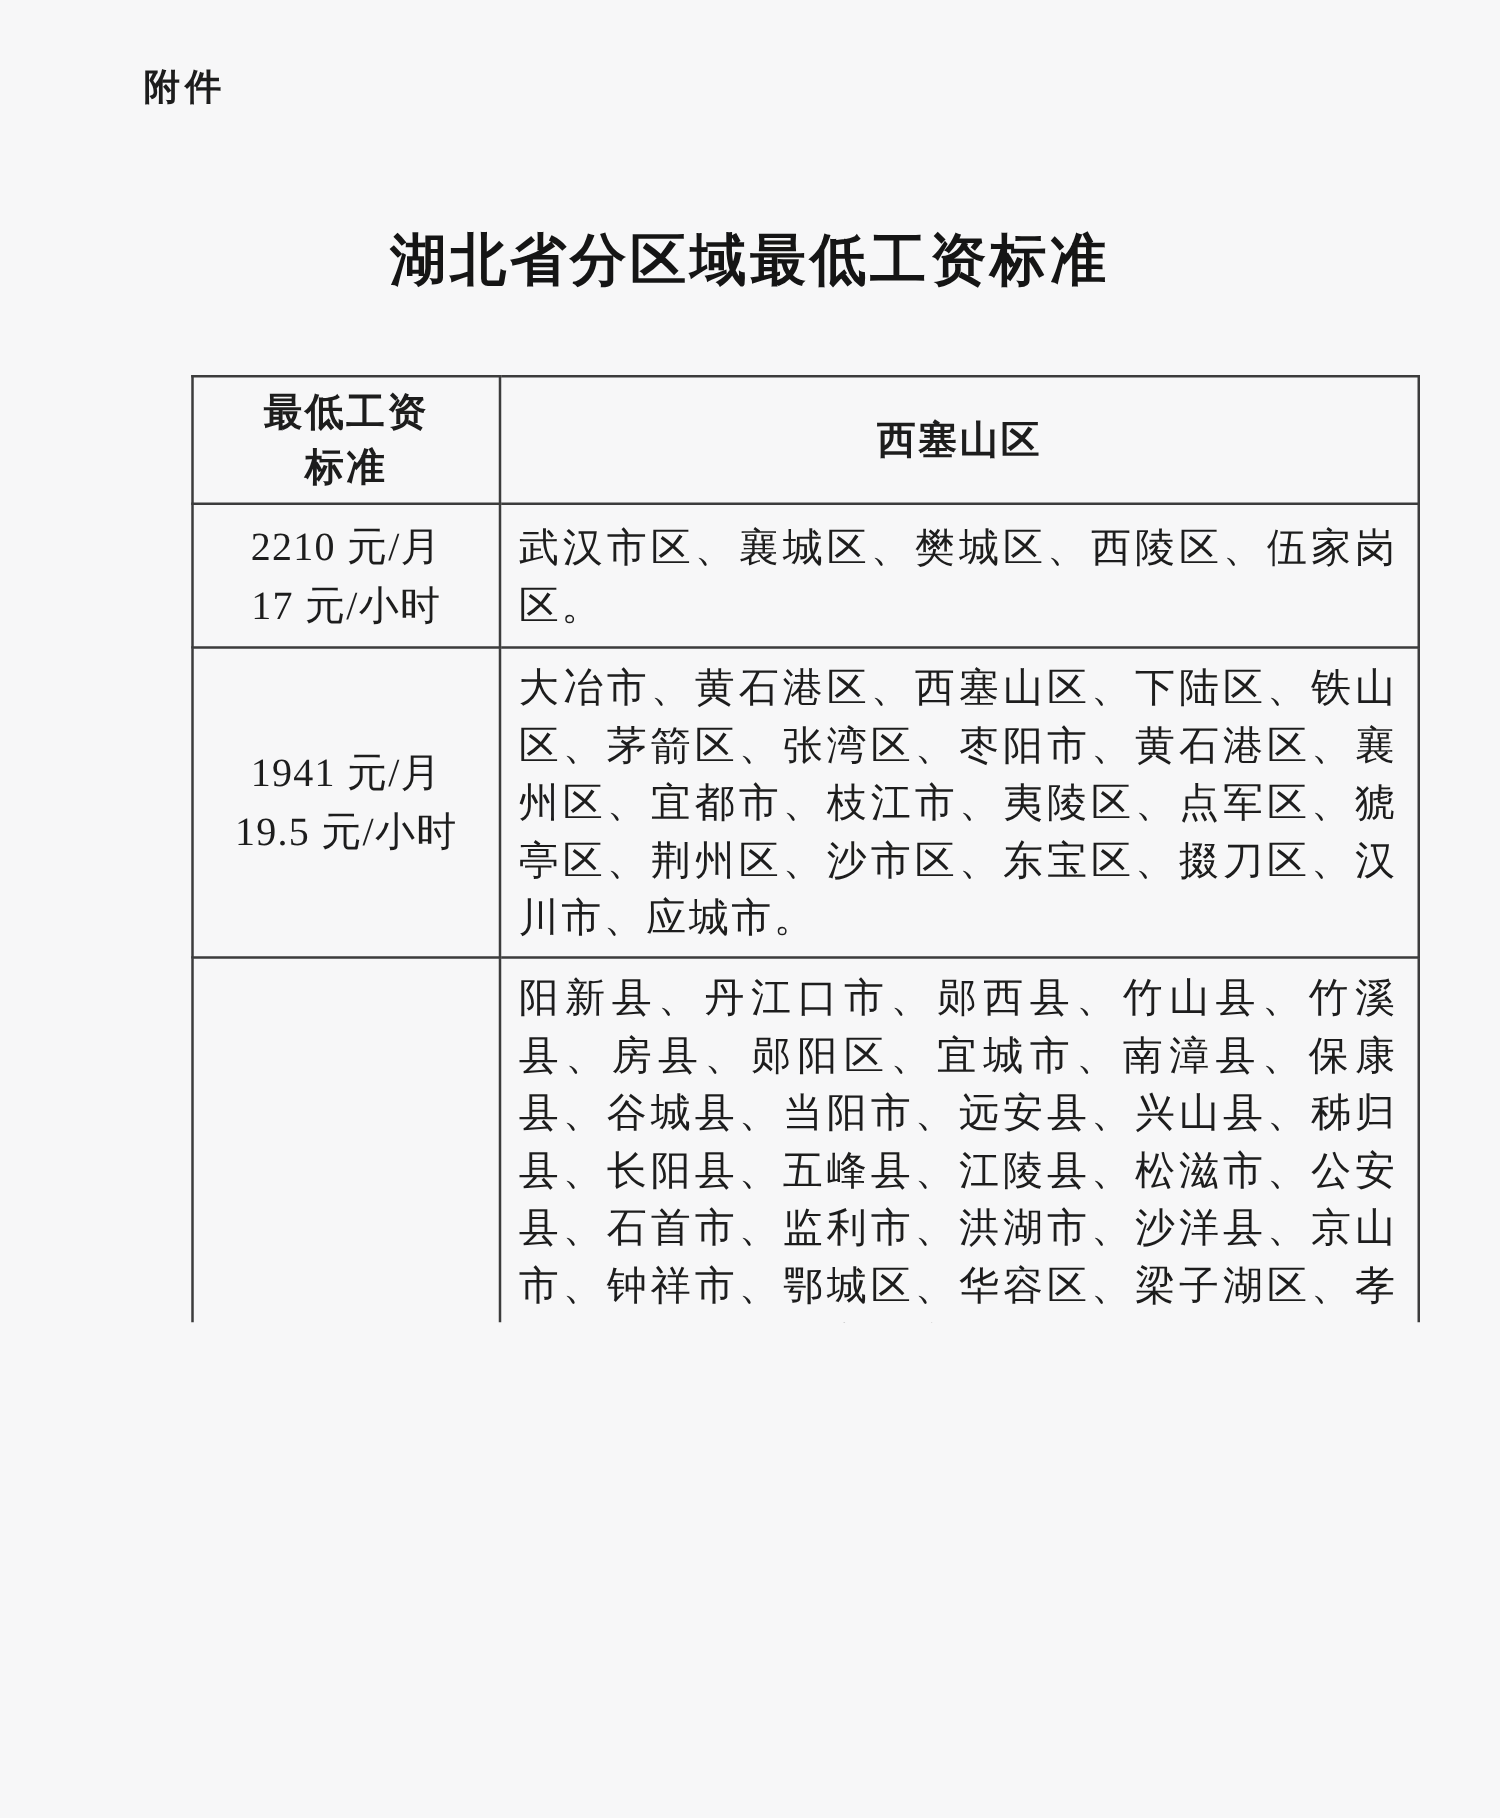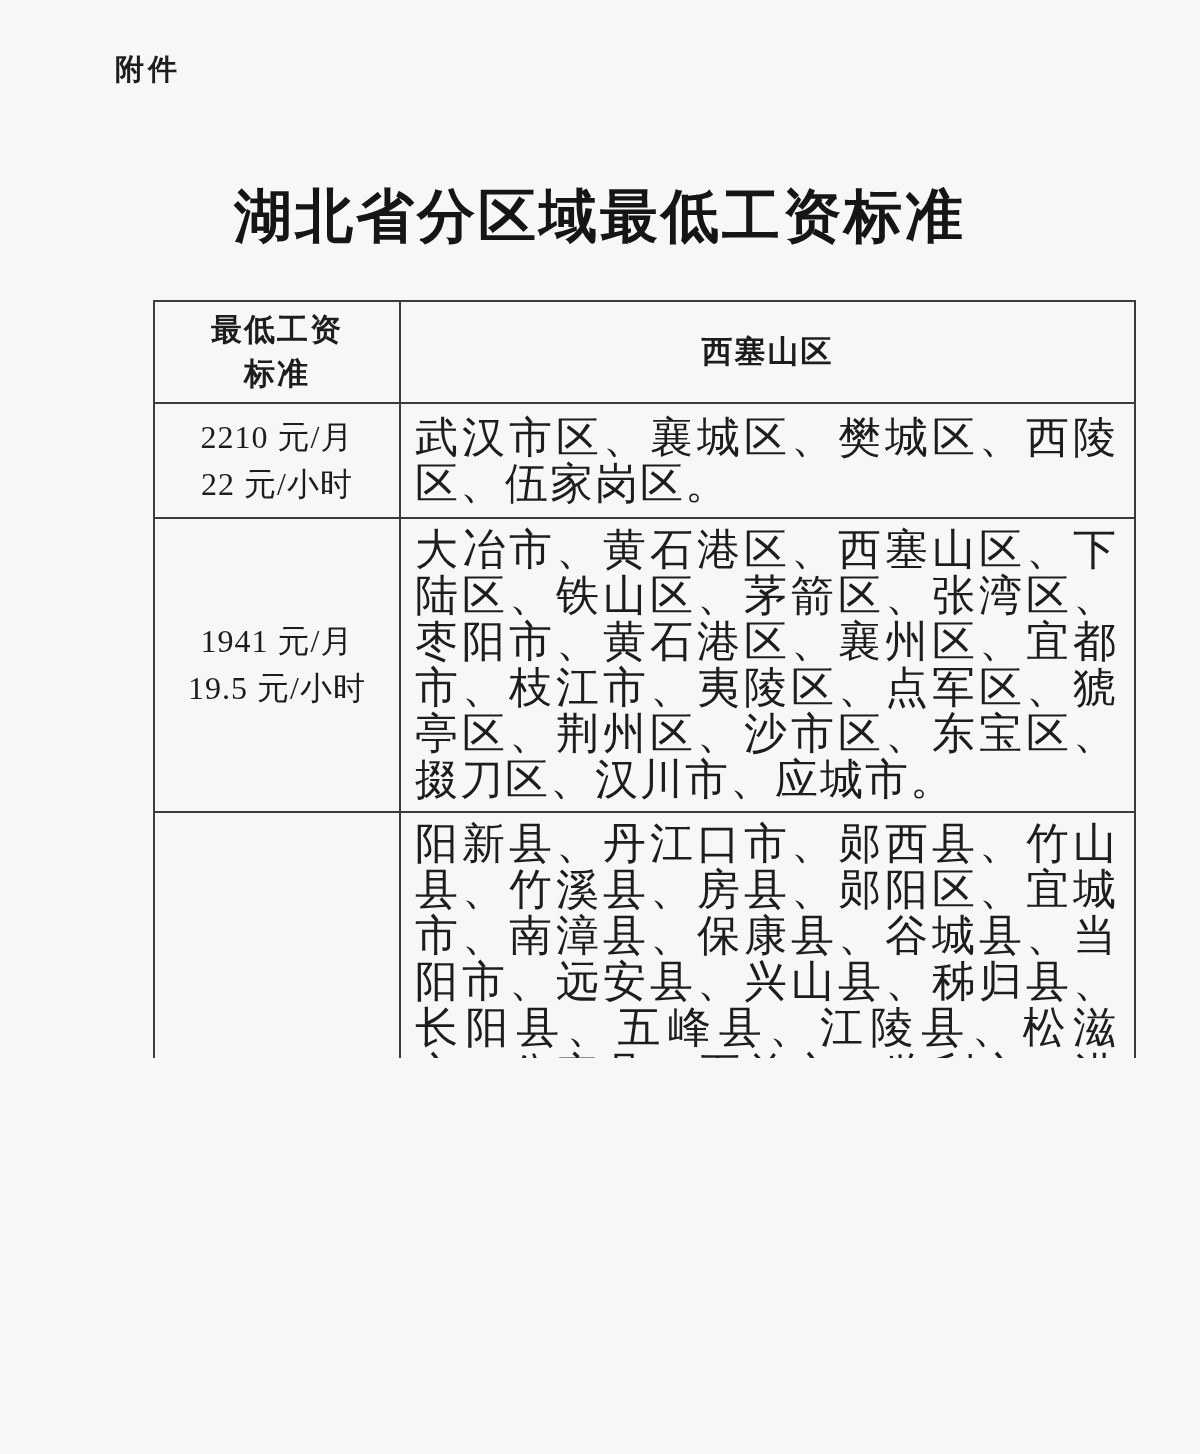--- a/index.html
+++ b/index.html
@@ -28,21 +28,21 @@
   }
   .title {
     position: absolute;
     left: 0;
     top: 178px;
     width: 100%;
     margin: 0;
     text-align: center;
     font-family: "Liberation Serif", "DejaVu Serif", serif;
     font-weight: bold;
-    font-size: 58px;
+    font-size: 45px;
     letter-spacing: 3px;
     color: #151515;
   }
   table.wage {
     position: absolute;
     left: 117px;
     top: 300px;
     width: 981px;
     border-collapse: collapse;
     table-layout: fixed;
@@ -72,21 +72,21 @@
   tr.row-3 { height: 633px; }
   td.std {
     text-align: center;
     font-size: 32px;
     line-height: 47px;
     letter-spacing: 1px;
     color: #1d1d1d;
   }
   td.scope {
     padding: 8px 16px 8px 14px;
-    font-size: 43px;
+    font-size: 32px;
     line-height: 46px;
     letter-spacing: 2px;
     text-align: justify;
     text-justify: inter-character;
     color: #1d1d1d;
   }
 </style>
 </head>
 <body>
 
@@ -105,21 +105,21 @@
       <tr class="hdr-row">
         <th class="hdr">最低工资
 标准</th>
         <th class="hdr">西塞山区</th>
       </tr>
     </thead>
     <tbody>
       <tr class="row-1">
         <td class="std">
           <div>2210 元/月</div>
-          <div>22 元/小时</div>
+          <div>17 元/小时</div>
         </td>
         <td class="scope">武汉市区、襄城区、樊城区、西陵区、伍家岗区。</td>
       </tr>
       <tr class="row-2">
         <td class="std">
           <div>1941 元/月</div>
           <div>19.5 元/小时</div>
         </td>
         <td class="scope">大冶市、黄石港区、西塞山区、下陆区、铁山区、茅箭区、张湾区、枣阳市、黄石港区、襄州区、宜都市、枝江市、夷陵区、点军区、猇亭区、荆州区、沙市区、东宝区、掇刀区、汉川市、应城市。</td>
       </tr>

